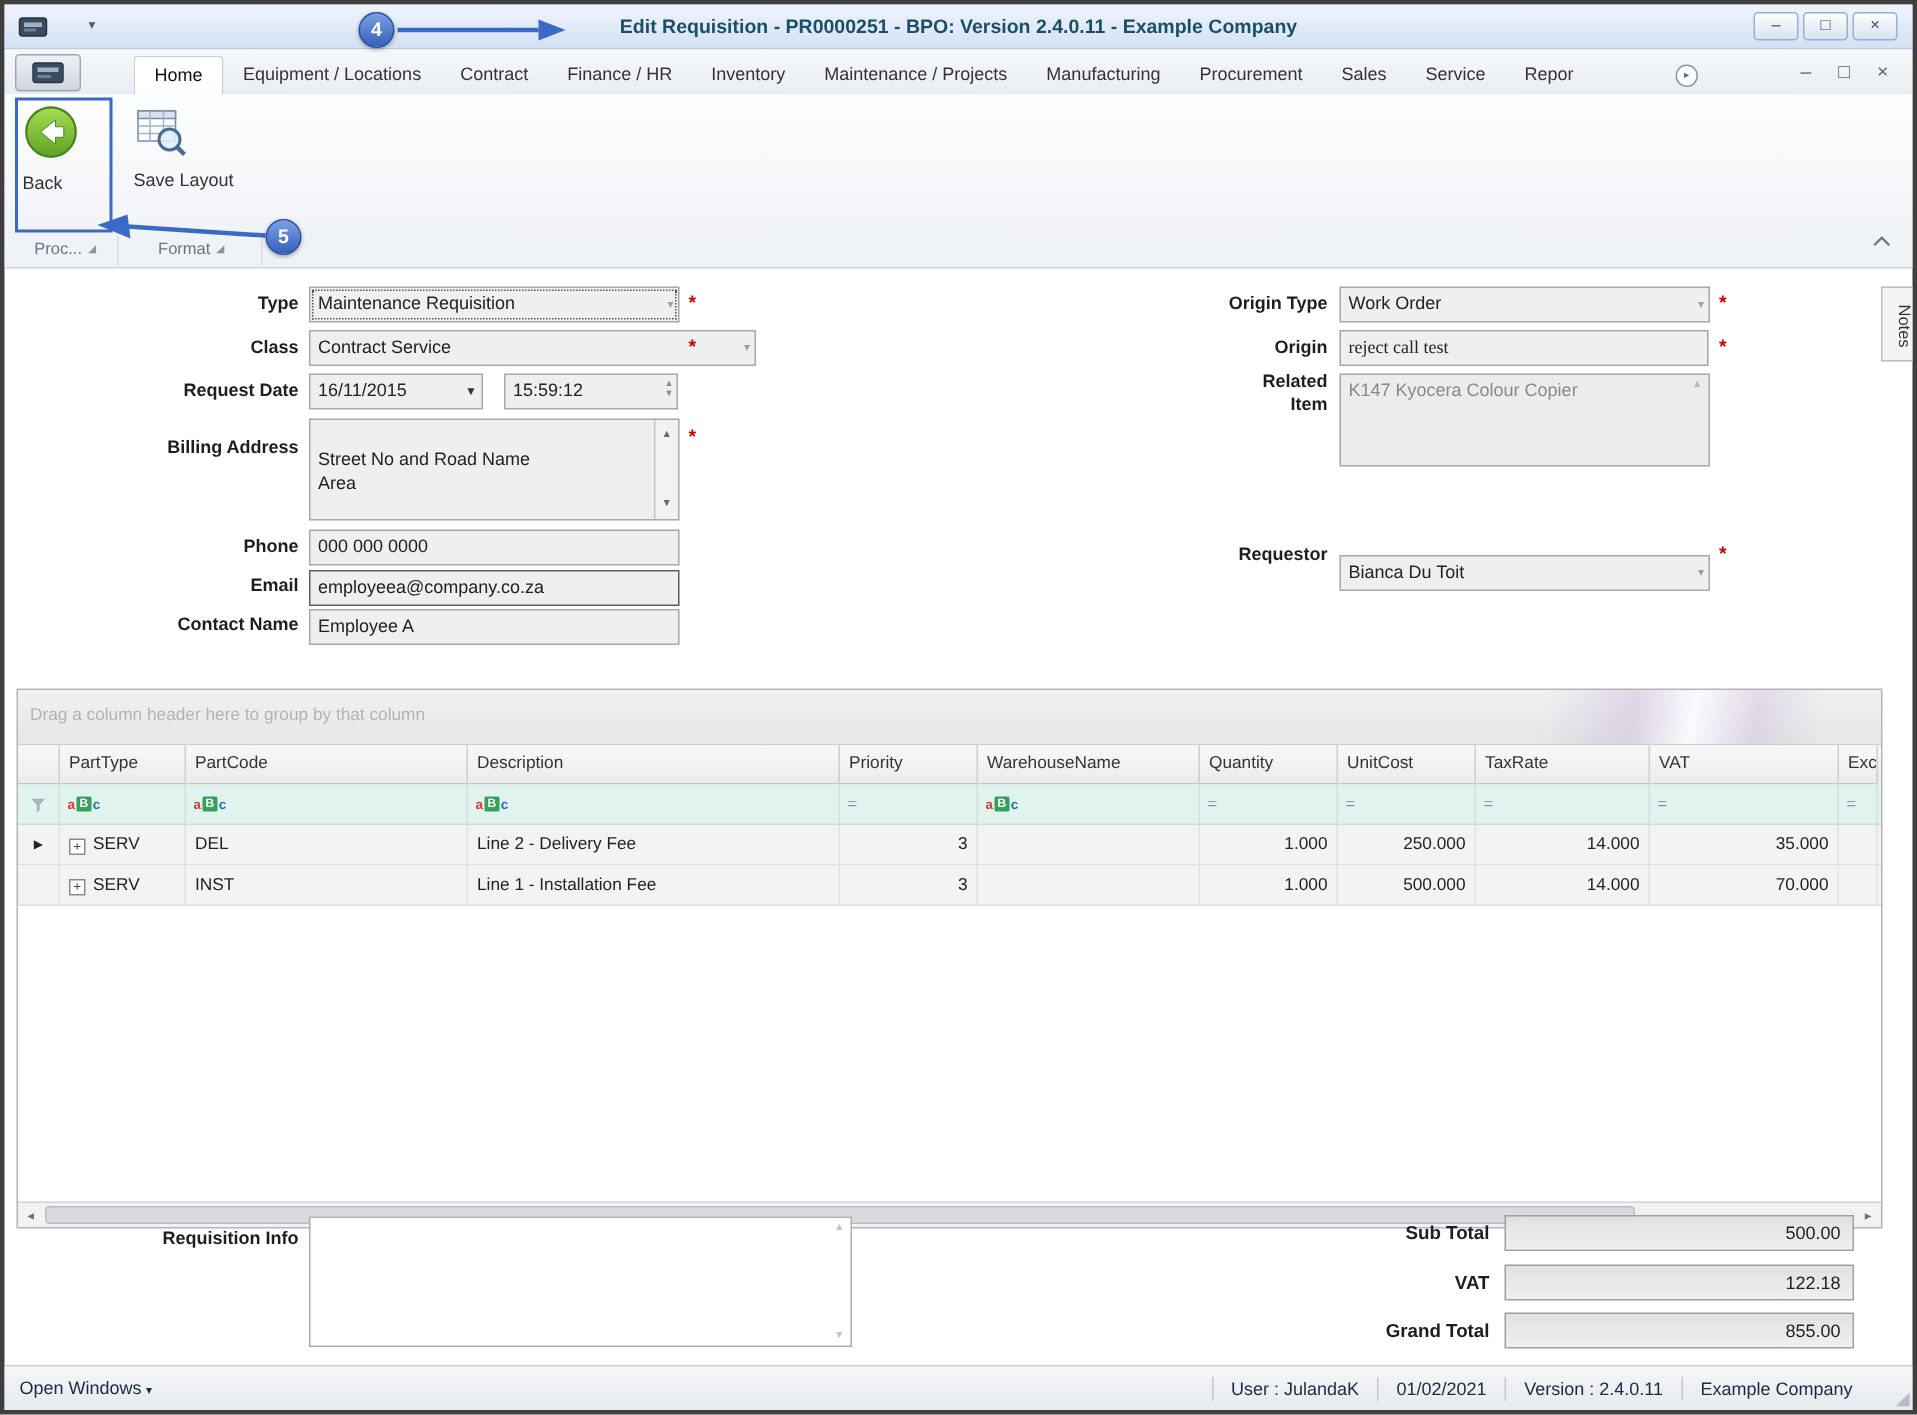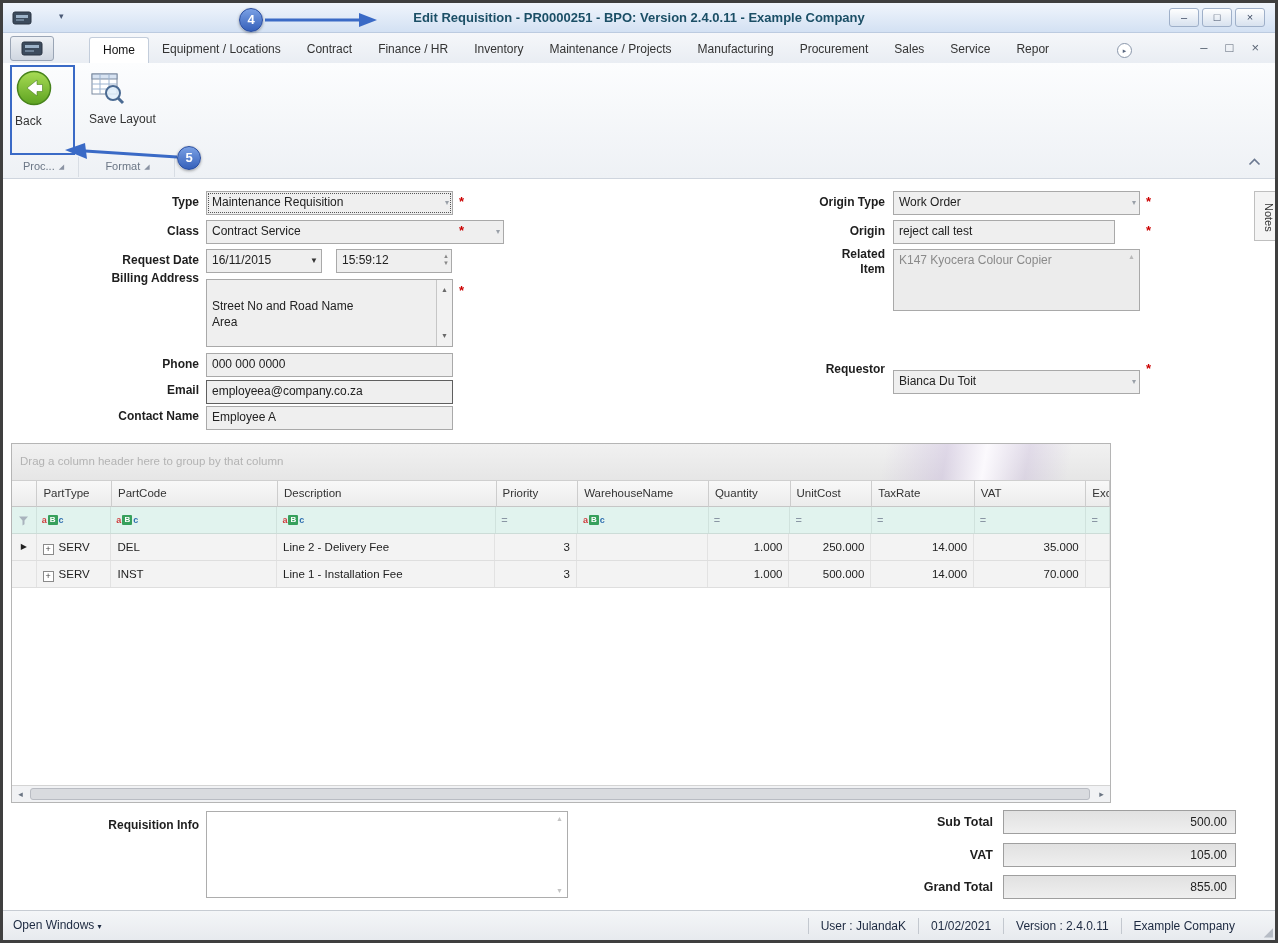--- a/index.html
+++ b/index.html
@@ -73,21 +73,21 @@
     font-size:6px; color:#888; line-height:7px; text-align:center; }
   .req-star { position:absolute; color:#cc0000; font-weight:bold; font-size:13px; }
   .multi { white-space:pre-line; line-height:16px; padding:2px 20px 2px 5px; }
   .vscroll { position:absolute; right:0; top:0; bottom:0; width:16px; background:#f2f2f2;
     border-left:1px solid #c6c6c6; font-size:7px; color:#6a6a6a; text-align:center; }
   .vscroll .up { position:absolute; top:2px; left:0; right:0; }
   .vscroll .dn { position:absolute; bottom:2px; left:0; right:0; }
   .ghost-up { position:absolute; right:4px; top:3px; font-size:7px; color:#b8b8b8; }
 
   
-  .grid { position:absolute; left:8px; top:440px; width:1100px; height:360px;
+  .grid { position:absolute; left:8px; top:456px; width:1244px; height:360px;
     border:1px solid #b5b5b5; background:#fff; overflow:hidden; }
   .groupbar { position:absolute; top:0; left:0; right:0; height:37px;
     background:linear-gradient(#f1f1f1,#e6e6e6); border-bottom:1px solid #cfcfcf; overflow:hidden; }
   .groupbar-text { position:absolute; left:8px; top:11px; font-size:11.5px; color:#b3b3b3; }
   .groupbar-deco { position:absolute; right:0; top:0; bottom:0; width:300px;
     background:linear-gradient(100deg, rgba(255,255,255,0) 25%, rgba(190,170,215,.35) 45%,
       rgba(252,250,254,.95) 58%, rgba(190,170,215,.3) 72%, rgba(255,255,255,0) 86%); }
   .grow { position:absolute; left:0; right:0; display:flex; }
   .hdr { top:37px; height:26px; background:linear-gradient(#f8f8f8,#ebebeb); }
   .hcell { border-right:1px solid #cdcdcd; border-bottom:1px solid #c6c6c6; font-size:11.5px;
@@ -266,21 +266,21 @@
     <span class="dd-arrow dark">▼</span>
   </div>
   <div class="tfield" style="left:333px;top:246px;width:116px;">
     <span>15:59:12</span>
     <span class="spin">
       <span>▲</span>
       <span>▼</span>
     </span>
   </div>
 
-  <div class="flabel" style="left:0;width:196px;top:268px;">Billing Address</div>
+  <div class="flabel" style="left:0;width:196px;top:288px;">Billing Address</div>
   <div class="tfield multi" style="left:203px;top:276px;width:247px;height:68px;">
     <span style="white-space:pre-line;">Street No and Road Name
 Area
 
 City</span>
     <span class="vscroll">
       <span class="up">▲</span>
       <span class="dn">▼</span>
     </span>
   </div>
@@ -302,21 +302,21 @@
   </div>
 
   <div class="flabel" style="left:690px;width:192px;top:192px;">Origin Type</div>
   <div class="tfield" style="left:890px;top:188px;width:247px;">
     <span>Work Order</span>
     <span class="dd-arrow">▾</span>
   </div>
   <div class="req-star" style="left:1143px;top:191px;">*</div>
 
   <div class="flabel" style="left:690px;width:192px;top:221px;">Origin</div>
-  <div class="tfield" style="left:890px;top:217px;width:222px;">
+  <div class="tfield" style="left:890px;top:217px;width:246px;font-family:Liberation Serif, serif;">
     <span>reject call test</span>
   </div>
   <div class="req-star" style="left:1143px;top:220px;">*</div>
 
   <div class="flabel" style="left:822px;width:60px;top:244px;line-height:15px;">Related Item</div>
   <div class="tfield" style="left:890px;top:246px;width:247px;height:62px;background:#ececec;color:#8a8a8a;">
     <span>K147 Kyocera Colour Copier</span>
     <span class="ghost-up">▲</span>
   </div>
 
@@ -443,21 +443,21 @@
   <div class="flabel" style="left:0;width:196px;top:815px;">Requisition Info</div>
   <div class="req-box">
     <span class="up">▲</span>
     <span class="dn">▼</span>
   </div>
 
   <div class="flabel" style="left:780px;width:210px;top:812px;font-size:12.5px;">Sub Total</div>
   <div class="total-box" style="top:807px;">500.00</div>
 
   <div class="flabel" style="left:780px;width:210px;top:845px;font-size:12.5px;">VAT</div>
-  <div class="total-box" style="top:840px;">105.00</div>
+  <div class="total-box" style="top:840px;">122.18</div>
 
   <div class="flabel" style="left:780px;width:210px;top:877px;font-size:12.5px;">Grand Total</div>
   <div class="total-box" style="top:872px;">855.00</div>
 
   <div class="statusbar">
     <div class="open-windows">
       <span>Open Windows</span><span class="ow-caret">▾</span>
     </div>
     <div class="status-right">
       <div class="status-seg">User : JulandaK</div>

